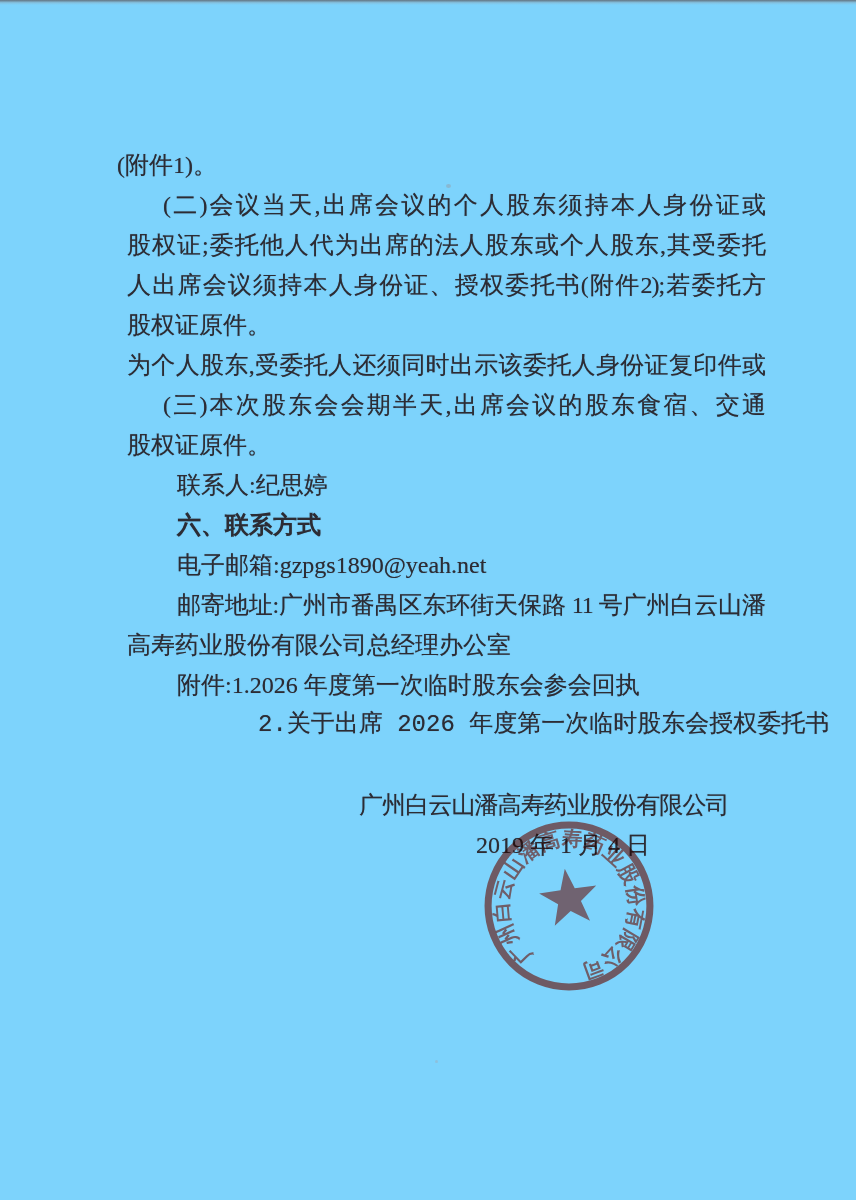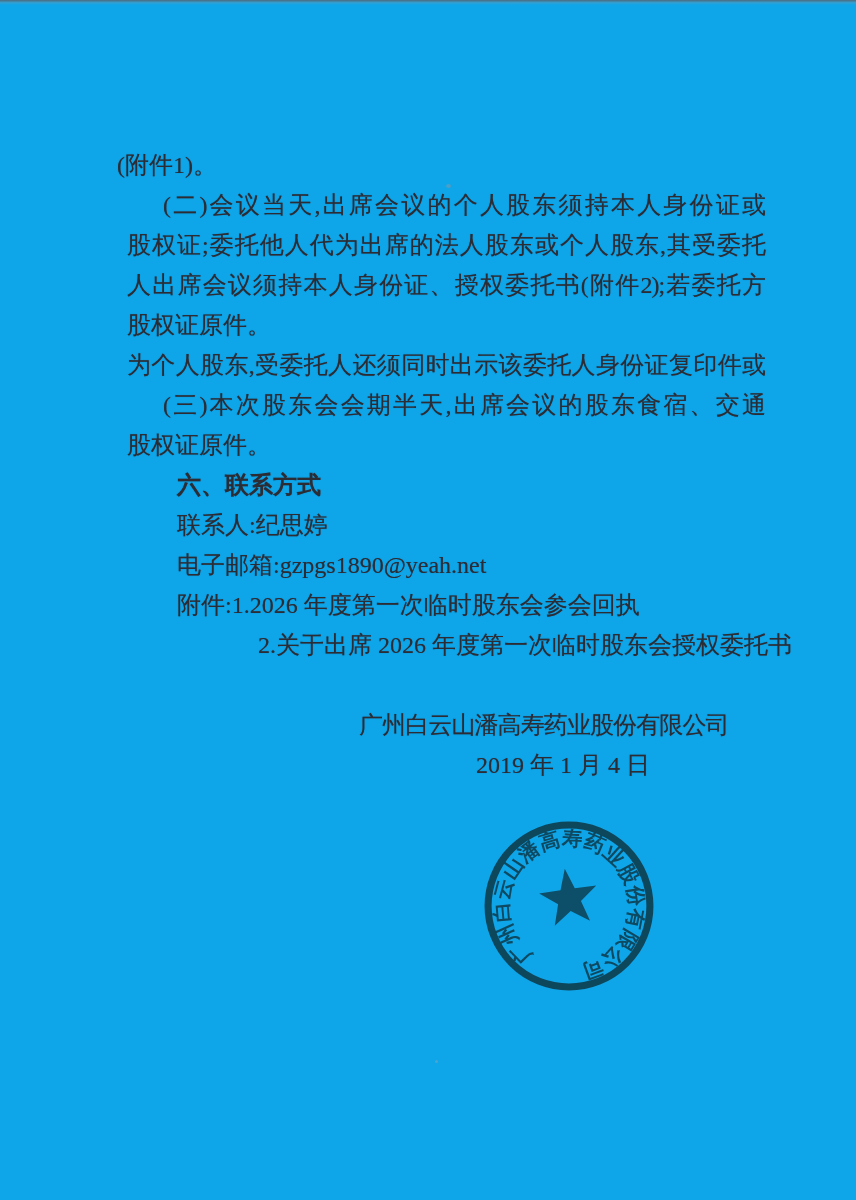--- a/index.html
+++ b/index.html
@@ -5,21 +5,21 @@
   html,body { margin:0; padding:0; }
   body {
     width:856px; height:1200px;
     background:#ffffff;
     position:relative;
     overflow:hidden;
     font-family:"Liberation Serif","DejaVu Serif",serif;
   }
   .page {
     position:absolute; inset:0;
-    background:#0ea5e9;
+    background:#7dd3fc;
   }
   
   .scan-edge-top {
     position:absolute; top:0; left:0; right:0; height:5px;
     background:linear-gradient(to bottom, rgba(92,92,98,0.8), rgba(150,150,156,0.28) 55%, rgba(200,200,204,0) 100%);
   }
   .speck { position:absolute; border-radius:50%; }
   .speck1 { left:446px; top:184px; width:5px; height:4px; background:rgba(150,152,160,0.45); }
   .speck2 { left:435px; top:1060px; width:3px; height:3px; background:rgba(165,165,172,0.4); }
 
@@ -37,21 +37,21 @@
   }
   
   .j {
     white-space:normal;
     text-align:justify;
     text-align-last:justify;
     letter-spacing:-1px;
   }
   .ind  { text-indent:50px; }   
   .pind { text-indent:36px; }   
-  .ind4 { text-indent:131px; }  
+  .ind4 { text-indent:131px;font-family:Liberation Mono, monospace; }  
   .hang { margin-left:-10px; }  
   .head {
     font-family:"Liberation Sans","DejaVu Sans",sans-serif;
     font-weight:700;
   }
   .spacer { height:40px; }
   .sig-company { padding-left:232px; letter-spacing:-0.9px; }
   .sig-date    { padding-left:349px; }
 
   .seal {
@@ -74,23 +74,25 @@
 
   <div class="doc">
     <div class="line hang">(附件1)。</div>
     <div class="line j pind">(二)会议当天,出席会议的个人股东须持本人身份证或</div>
     <div class="line j">股权证;委托他人代为出席的法人股东或个人股东,其受委托</div>
     <div class="line j">人出席会议须持本人身份证、授权委托书(附件2);若委托方</div>
     <div class="line">股权证原件。</div>
     <div class="line j">为个人股东,受委托人还须同时出示该委托人身份证复印件或</div>
     <div class="line j pind">(三)本次股东会会期半天,出席会议的股东食宿、交通</div>
     <div class="line">股权证原件。</div>
+    <div class="line ind">联系人:纪思婷</div>
     <div class="line head ind">六、联系方式</div>
-    <div class="line ind">联系人:纪思婷</div>
     <div class="line ind">电子邮箱:gzpgs1890@yeah.net</div>
+    <div class="line j ind">邮寄地址:广州市番禺区东环街天保路 11 号广州白云山潘</div>
+    <div class="line">高寿药业股份有限公司总经理办公室</div>
     <div class="line ind">附件:1.2026 年度第一次临时股东会参会回执</div>
     <div class="line ind4">2.关于出席 2026 年度第一次临时股东会授权委托书</div>
     <div class="spacer"></div>
     <div class="line sig-company">广州白云山潘高寿药业股份有限公司</div>
     <div class="line sig-date">2019 年 1 月 4 日</div>
   </div>
 
   <svg class="seal" viewBox="0 0 174 174" width="176" height="176" aria-hidden="true">
     <defs>
       <path id="sealarc" d="M 87,87 m -60,0 a 60,60 0 1,1 120,0 a 60,60 0 1,1 -120,0"></path>

